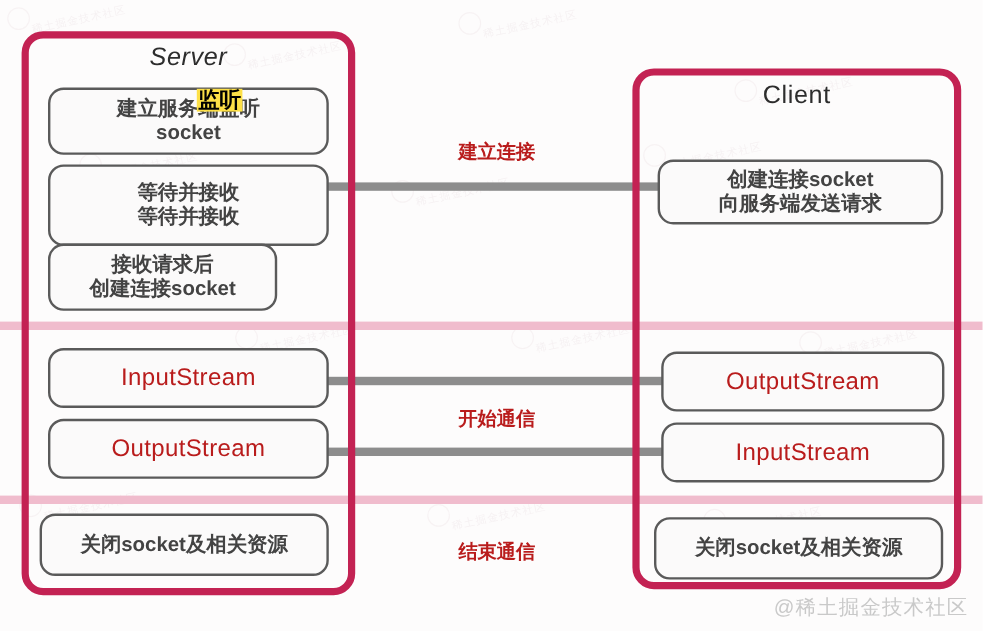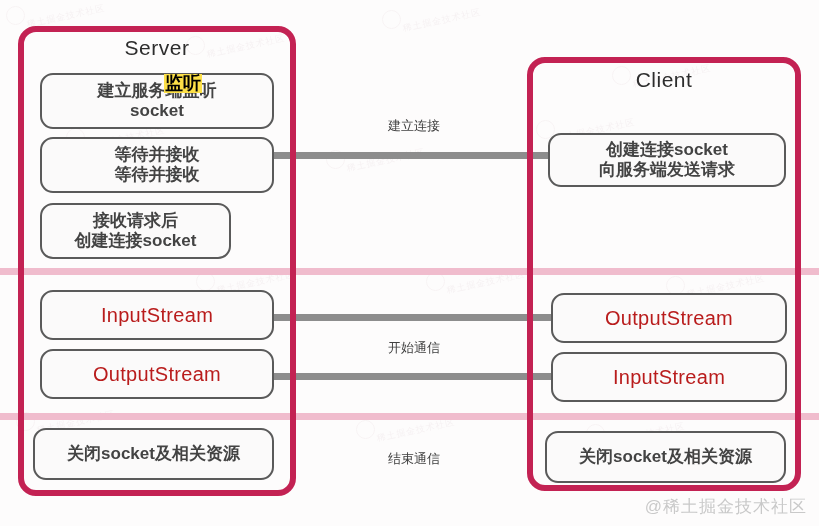--- a/index.html
+++ b/index.html
@@ -114,23 +114,23 @@
     font-size: 20px;
     font-weight: 400;
     color: #b91c1c;
     letter-spacing: 0.3px;
   }
 
   
   .phase-label {
     position: absolute;
     text-align: center;
-    font-size: 13px;
-    font-weight: 400;
-    color: #404040;
+    font-size: 16px;
+    font-weight: 700;
+    color: #b91c1c;
     z-index: 4;
     white-space: nowrap;
   }
 
   
   .annotation {
     position: absolute;
     font-size: 18px;
     font-weight: 700;
     color: #000000;
@@ -189,28 +189,28 @@
   </div>
 
   <div class="divider" style="top:268px;"></div>
   <div class="divider" style="top:413px;"></div>
 
   <div class="connector" style="left:268px; top:152px; width:292px;"></div>
   <div class="connector" style="left:268px; top:314px; width:292px;"></div>
   <div class="connector" style="left:268px; top:373px; width:292px;"></div>
 
   <div class="panel" style="left:18px; top:26px; width:278px; height:470px;"></div>
-  <div class="panel-title" style="left:18px; top:36px; width:278px;">Server</div>
+  <div class="panel-title" style="left:18px; top:36px; width:278px;font-style:italic;">Server</div>
 
   <div class="step cjk" style="left:40px; top:73px; width:234px; height:56px;">
     <span class="ln">建立服务端监听</span>
     <span class="ln">socket</span>
   </div>
 
-  <div class="step cjk" style="left:40px; top:137px; width:234px; height:56px;">
+  <div class="step cjk" style="left:40px; top:137px; width:234px; height:68px;">
     <span class="ln">等待并接收</span>
     <span class="ln">等待并接收</span>
   </div>
 
   <div class="step cjk" style="left:40px; top:203px; width:191px; height:56px;">
     <span class="ln">接收请求后</span>
     <span class="ln">创建连接socket</span>
   </div>
 
   <div class="step latin" style="left:40px; top:290px; width:234px; height:50px;">

